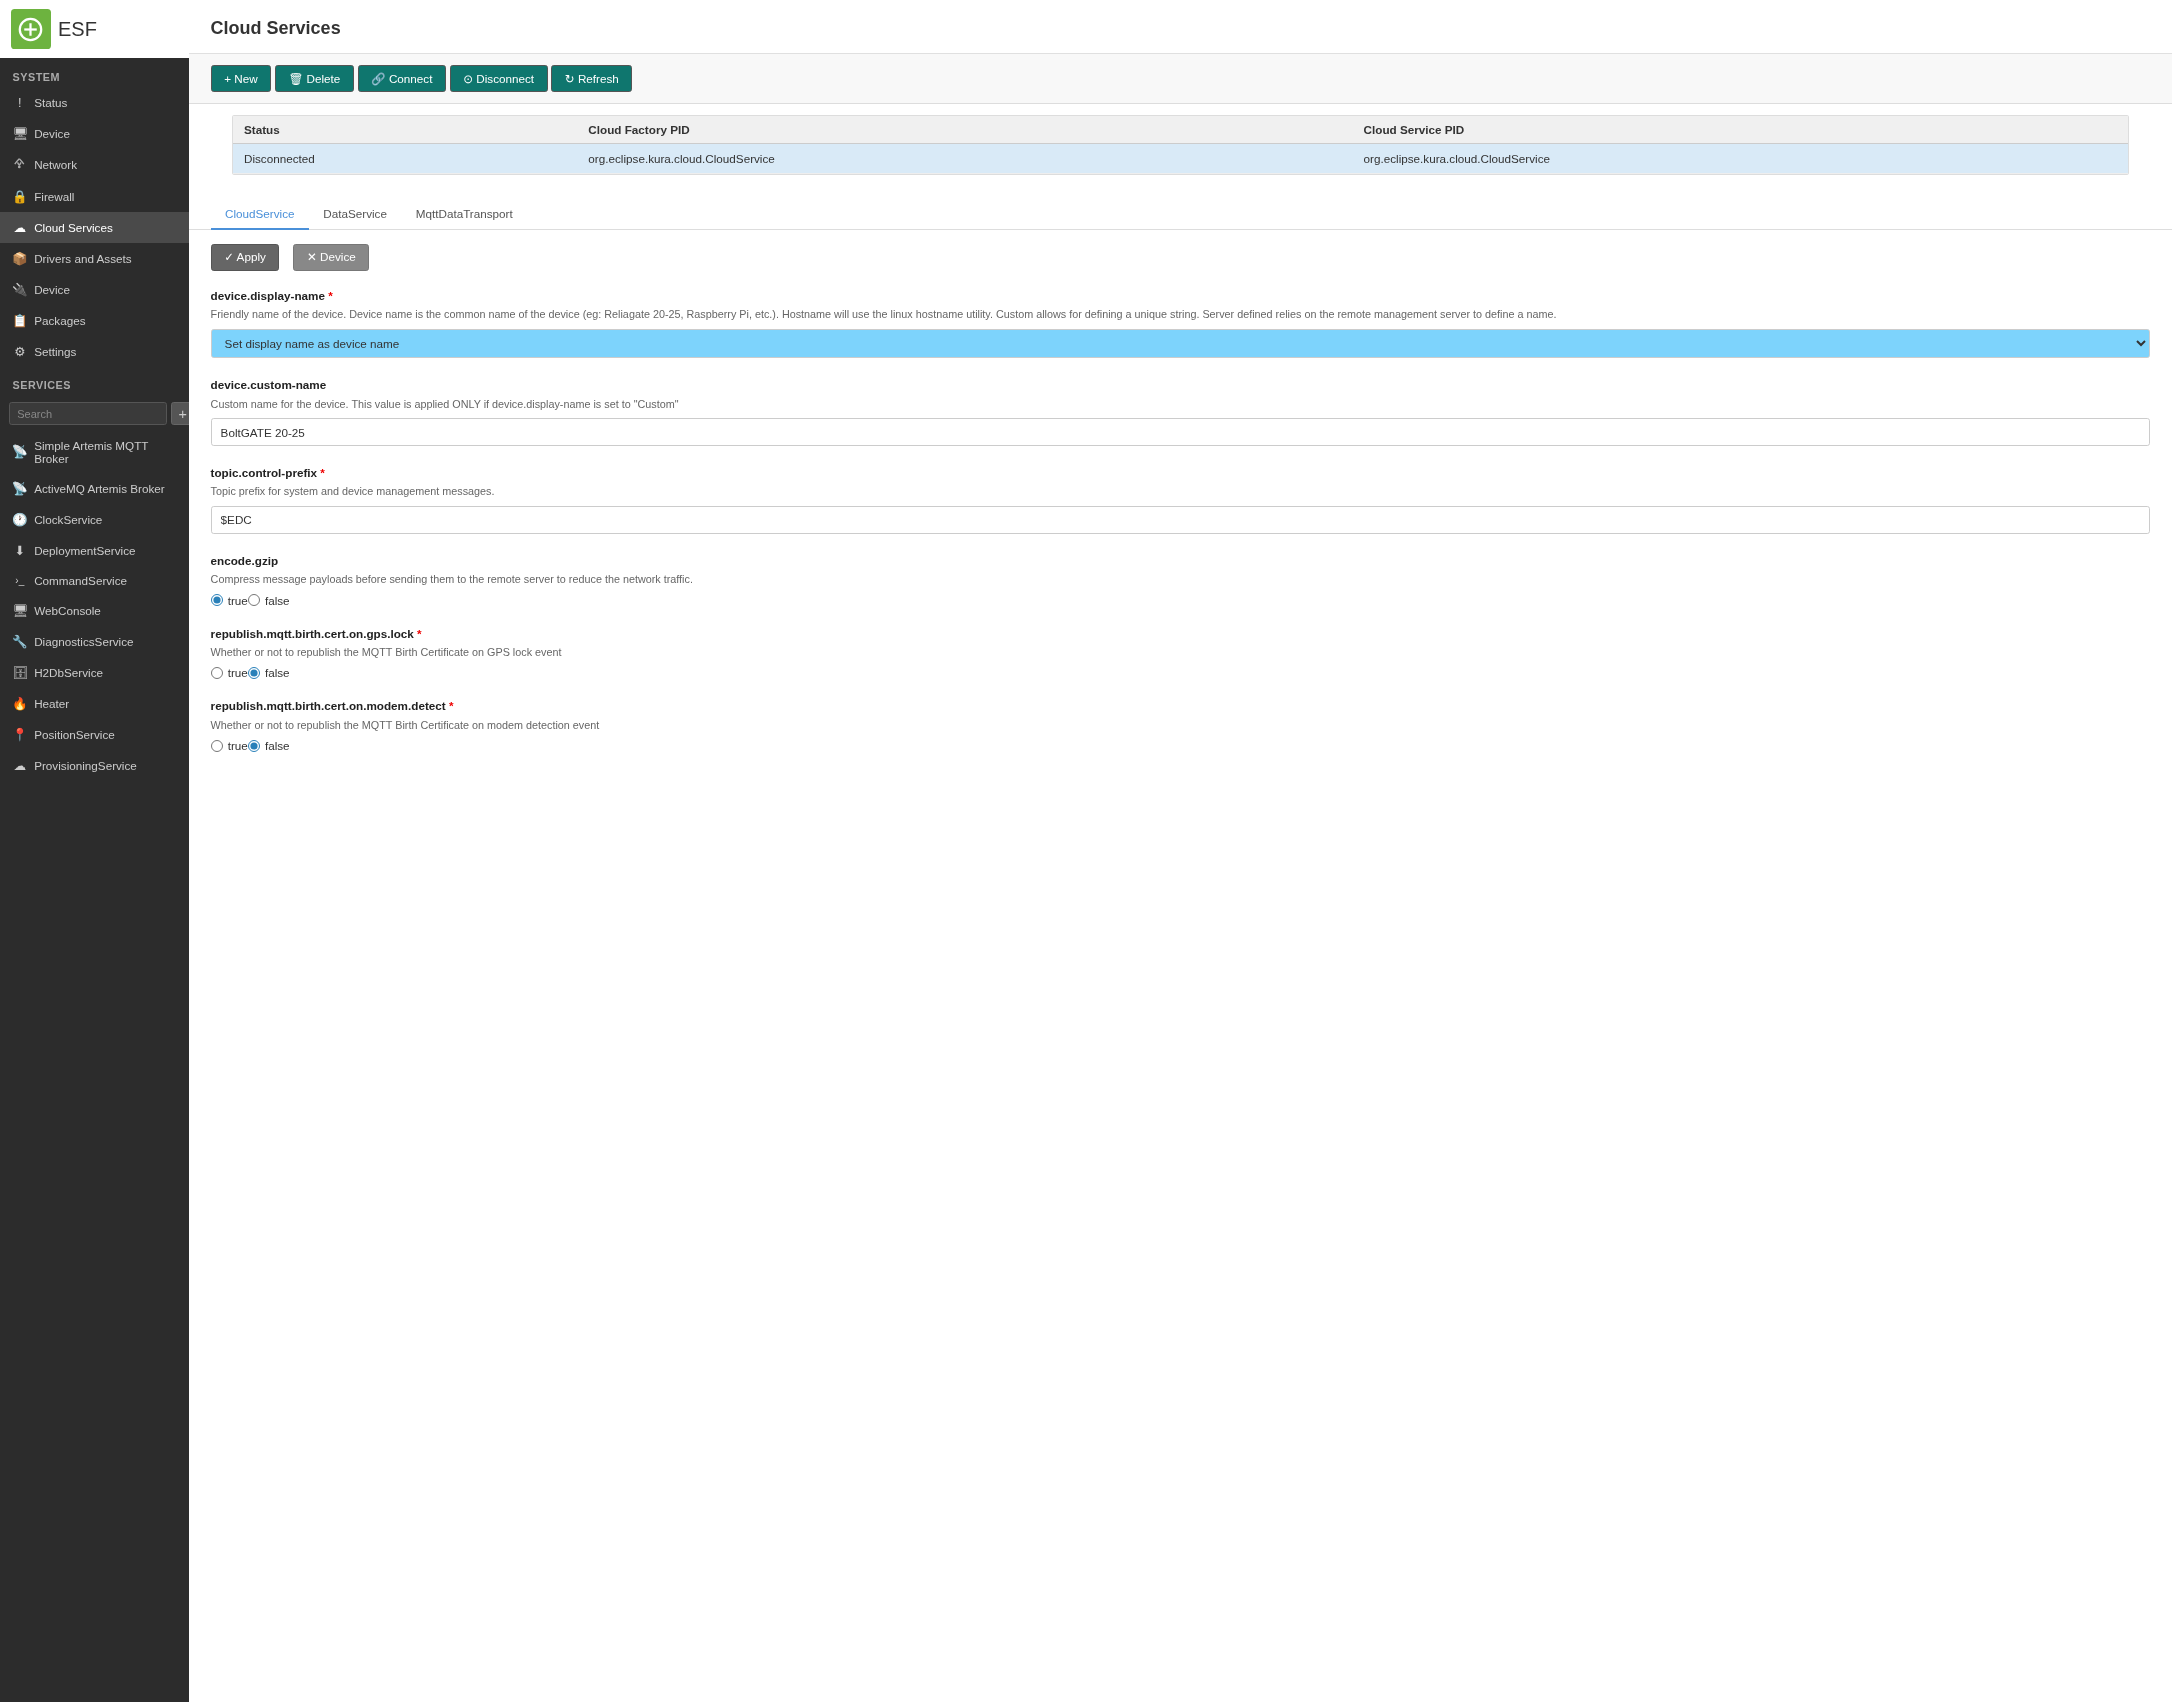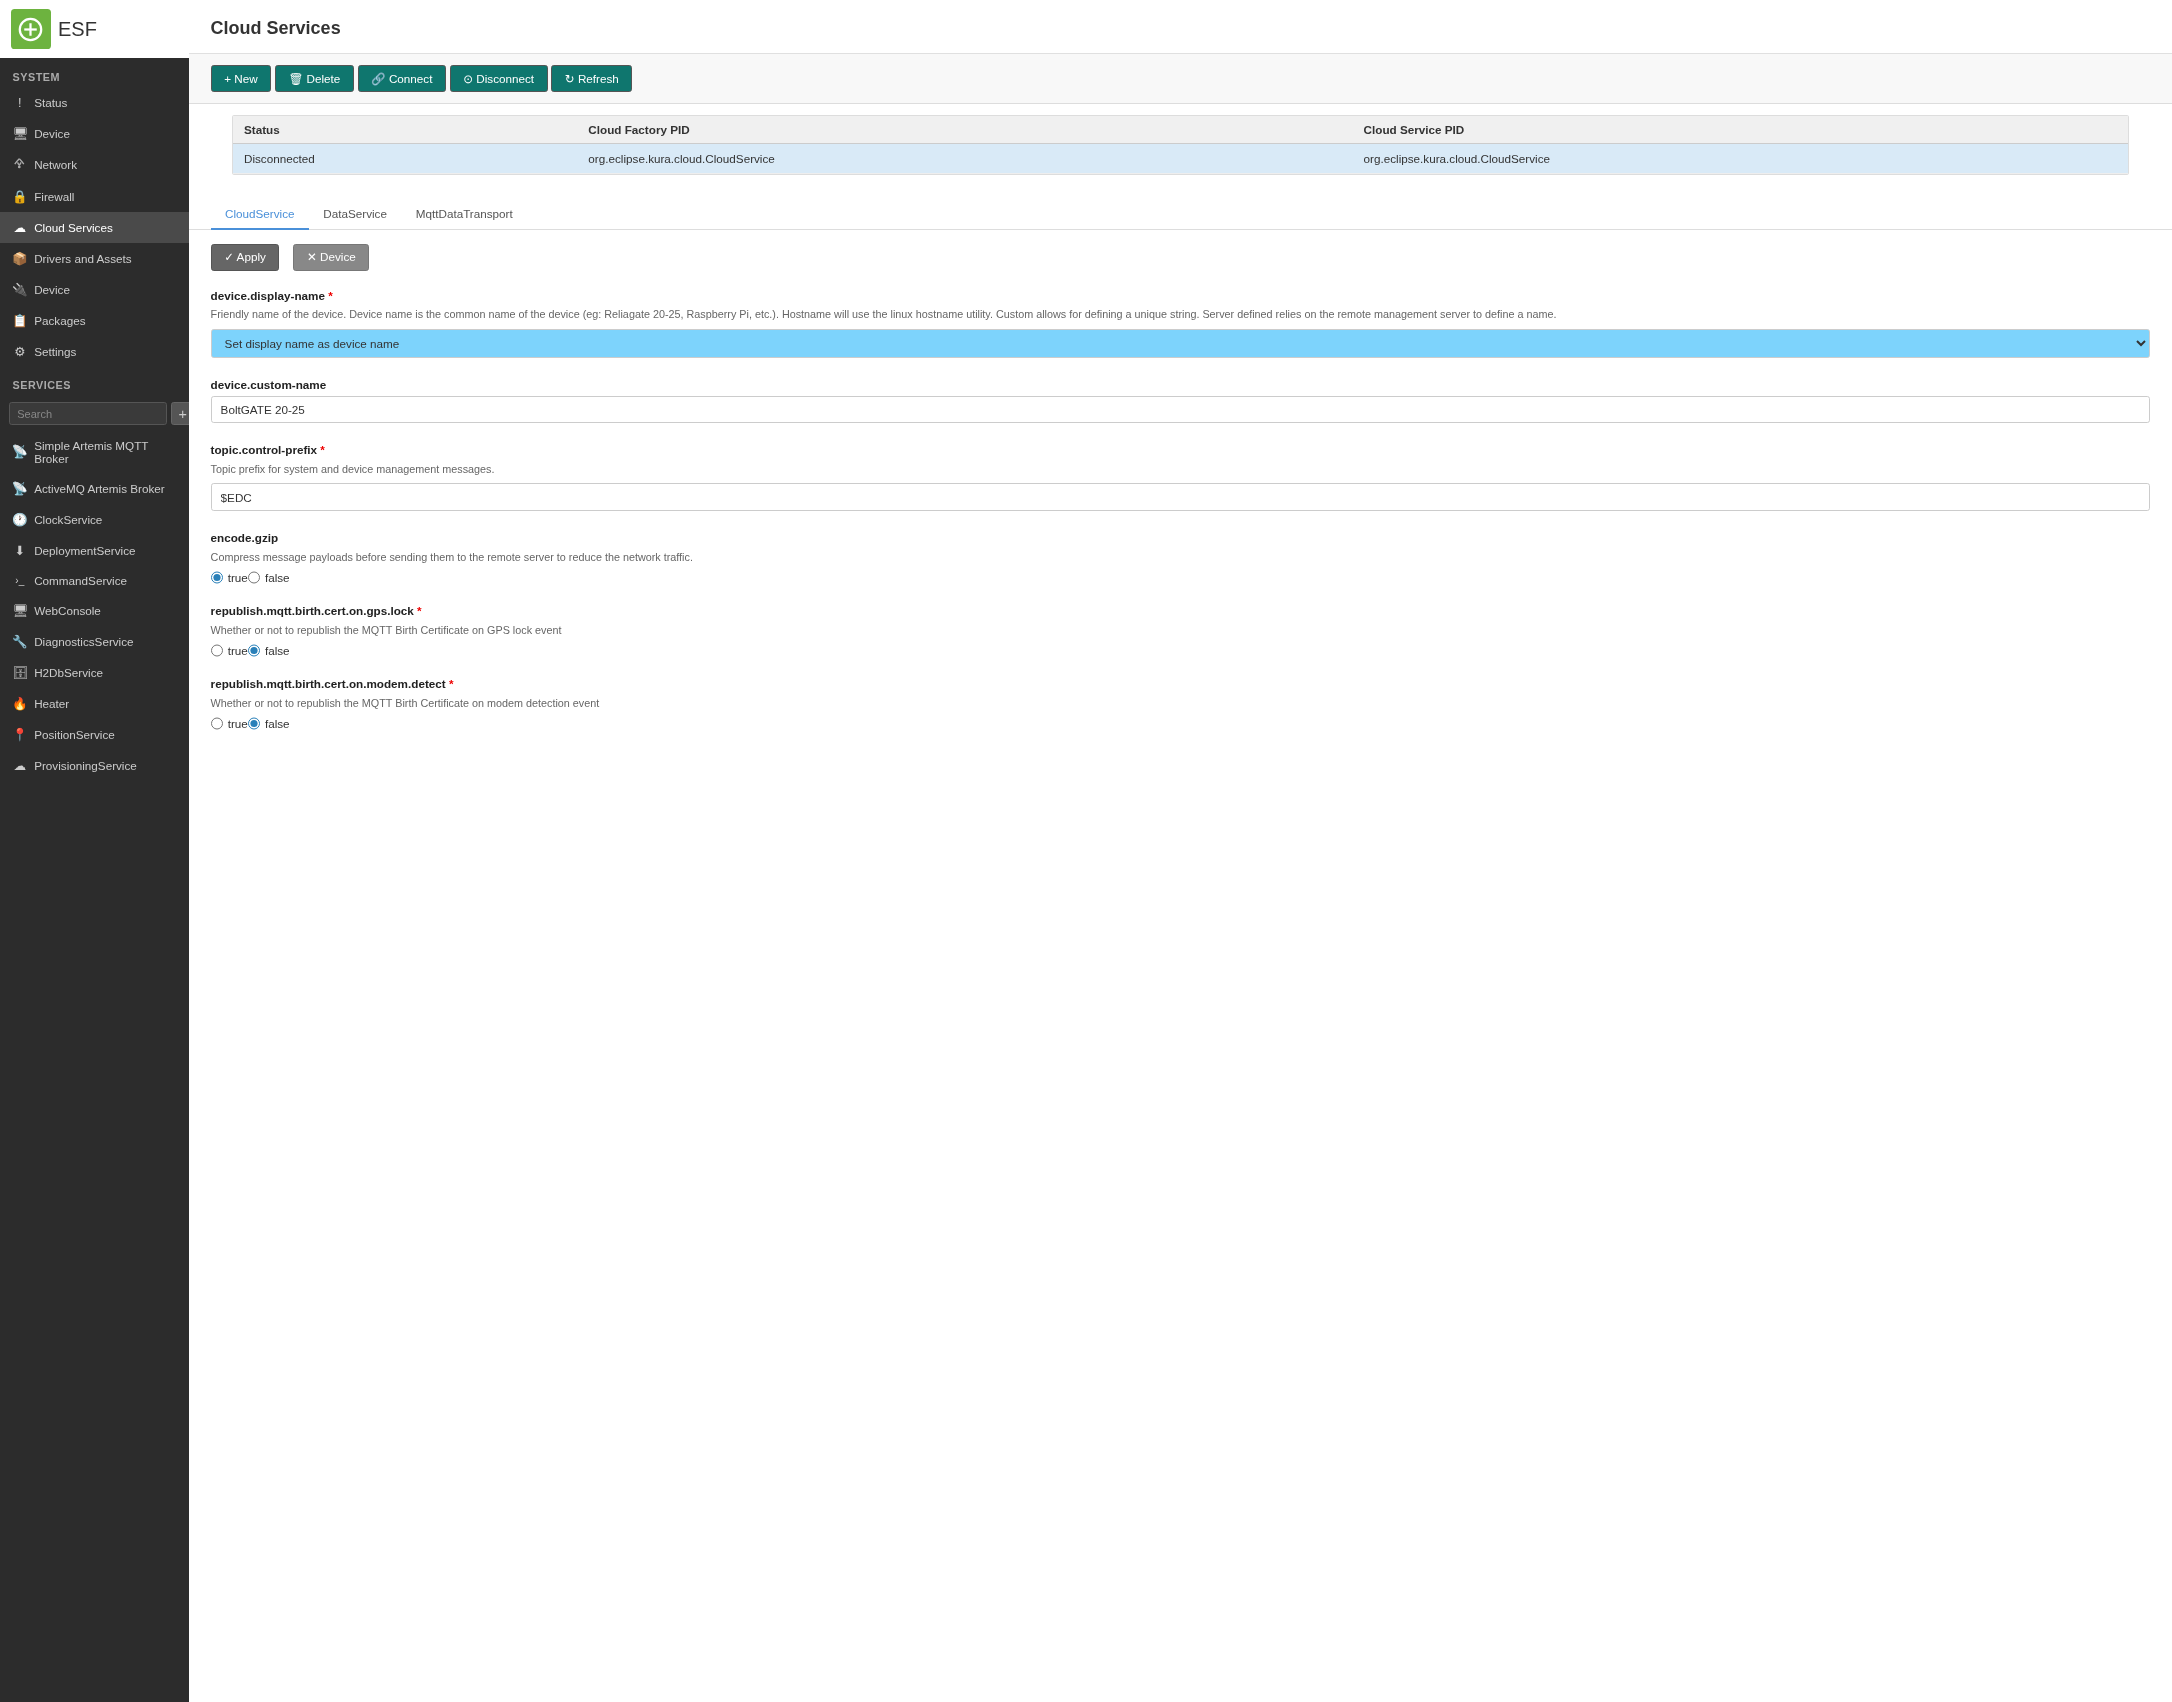--- a/index.html
+++ b/index.html
@@ -423,20 +423,21 @@
         <span>device.display-name</span><span class="required"> *</span>
       </div>
       <div class="config-field-desc">Friendly name of the device. Device name is the common name of the device (eg: Reliagate 20-25, Raspberry Pi, etc.). Hostname will use the linux hostname utility. Custom allows for defining a unique string. Server defined relies on the remote management server to define a name.</div>
       <select class="config-select">
         <option>Set display name as device name</option>
       </select>
     </div>
 
     <div class="config-field">
       <div class="config-field-label">device.custom-name</div>
+      <div class="config-field-desc">Custom name for the device. This value is applied ONLY if device.display-name is set to "Custom"</div>
       <input class="config-input" type="text" value="BoltGATE 20-25" style="">
     </div>
 
     <div class="config-field">
       <div class="config-field-label">
         <span>topic.control-prefix</span><span class="required"> *</span>
       </div>
       <div class="config-field-desc">Topic prefix for system and device management messages.</div>
       <input class="config-input" type="text" value="$EDC" style="">
     </div>

